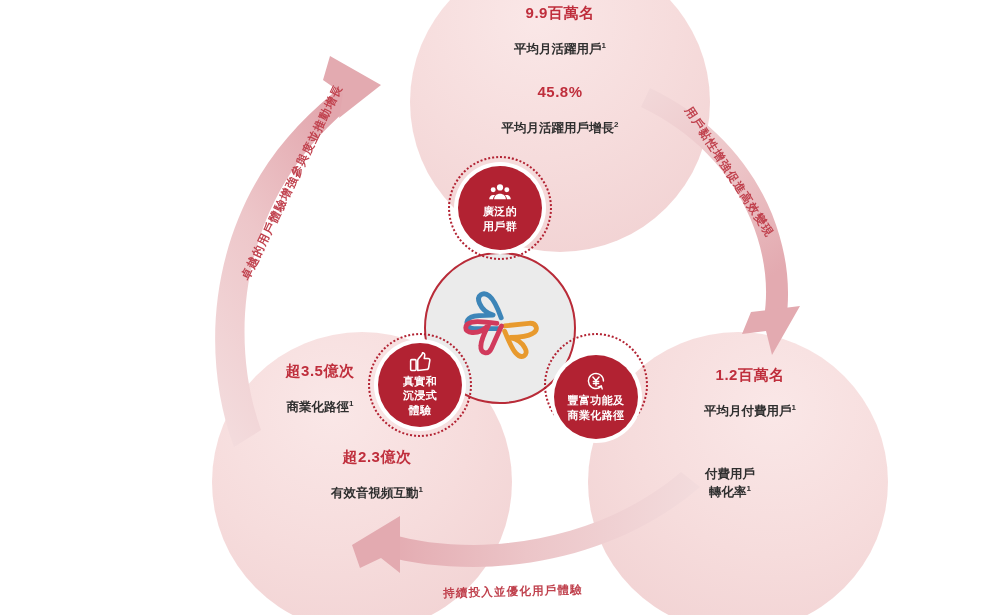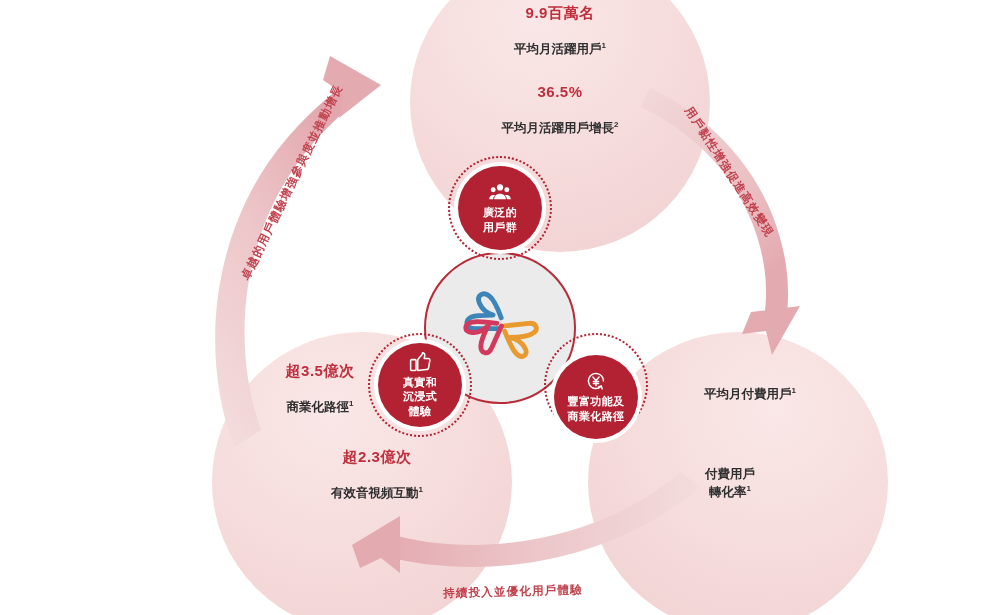--- a/index.html
+++ b/index.html
@@ -111,20 +111,21 @@
     width: 84px; height: 84px;
     border-radius: 50%;
     background: #b22232;
     color: #ffffff;
     display: flex;
     flex-direction: column;
     align-items: center;
     justify-content: center;
     text-align: center;
     box-shadow: 0 0 0 4px #ffffff;
+    font-family: Liberation Mono, monospace;
   }
   .badge-ring {
     position: absolute;
     width: 104px; height: 104px;
     border-radius: 50%;
     border: 2.6px dotted #b22232;
     box-sizing: border-box;
   }
   .badge-icon {
     width: 22px; height: 20px;
@@ -161,31 +162,32 @@
 </style>
 </head>
 <body>
 
 <div id="stage">
 
   <div class="bubble bubble-top">
     <div class="stat-big">9.9百萬名</div>
     <div class="stat-small"><span>平均月活躍用戶</span><span class="sup">1</span></div>
     <div class="stat-gap"></div>
-    <div class="stat-big">36.5%</div>
+    <div class="stat-big">45.8%</div>
     <div class="stat-small"><span>平均月活躍用戶增長</span><span class="sup">2</span></div>
   </div>
 
   <div class="bubble bubble-right"></div>
 
   <div class="bubble bubble-left"></div>
 
   <div class="layer">
 
     <div class="statblock" style="left:655px; top:366px; width:190px;">
+      <div class="stat-big">1.2百萬名</div>
       <div class="stat-small"><span>平均月付費用戶</span><span class="sup">1</span></div>
     </div>
 
     <div class="statblock" style="left:645px; top:446px; width:170px;">
       <div class="stat-small"><span>付費用戶</span><br><span>轉化率</span><span class="sup">1</span></div>
     </div>
 
     <div class="statblock" style="left:240px; top:362px; width:160px;">
       <div class="stat-big">超3.5億次</div>
       <div class="stat-small"><span>商業化路徑</span><span class="sup">1</span></div>

